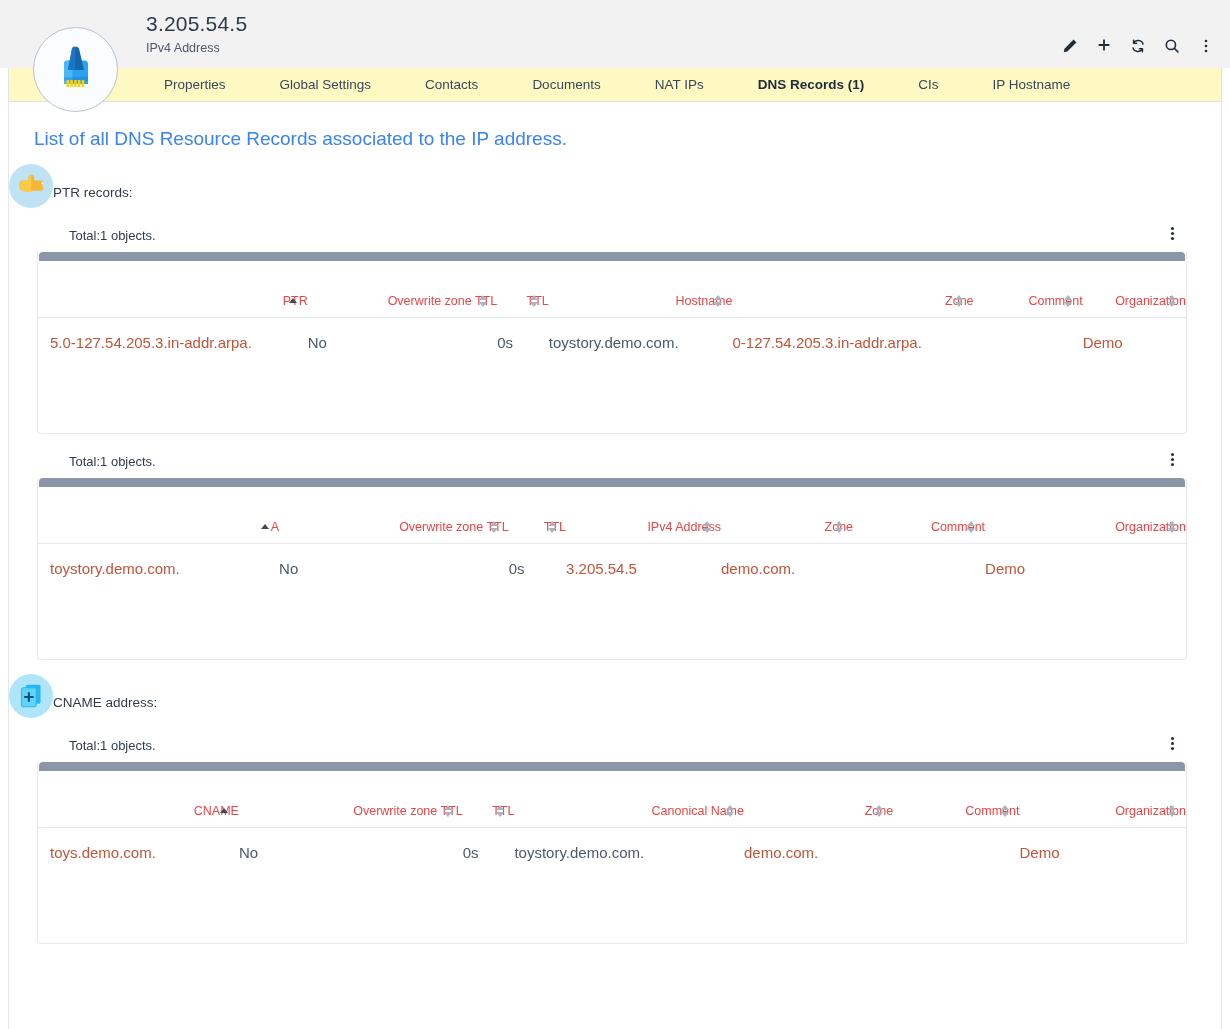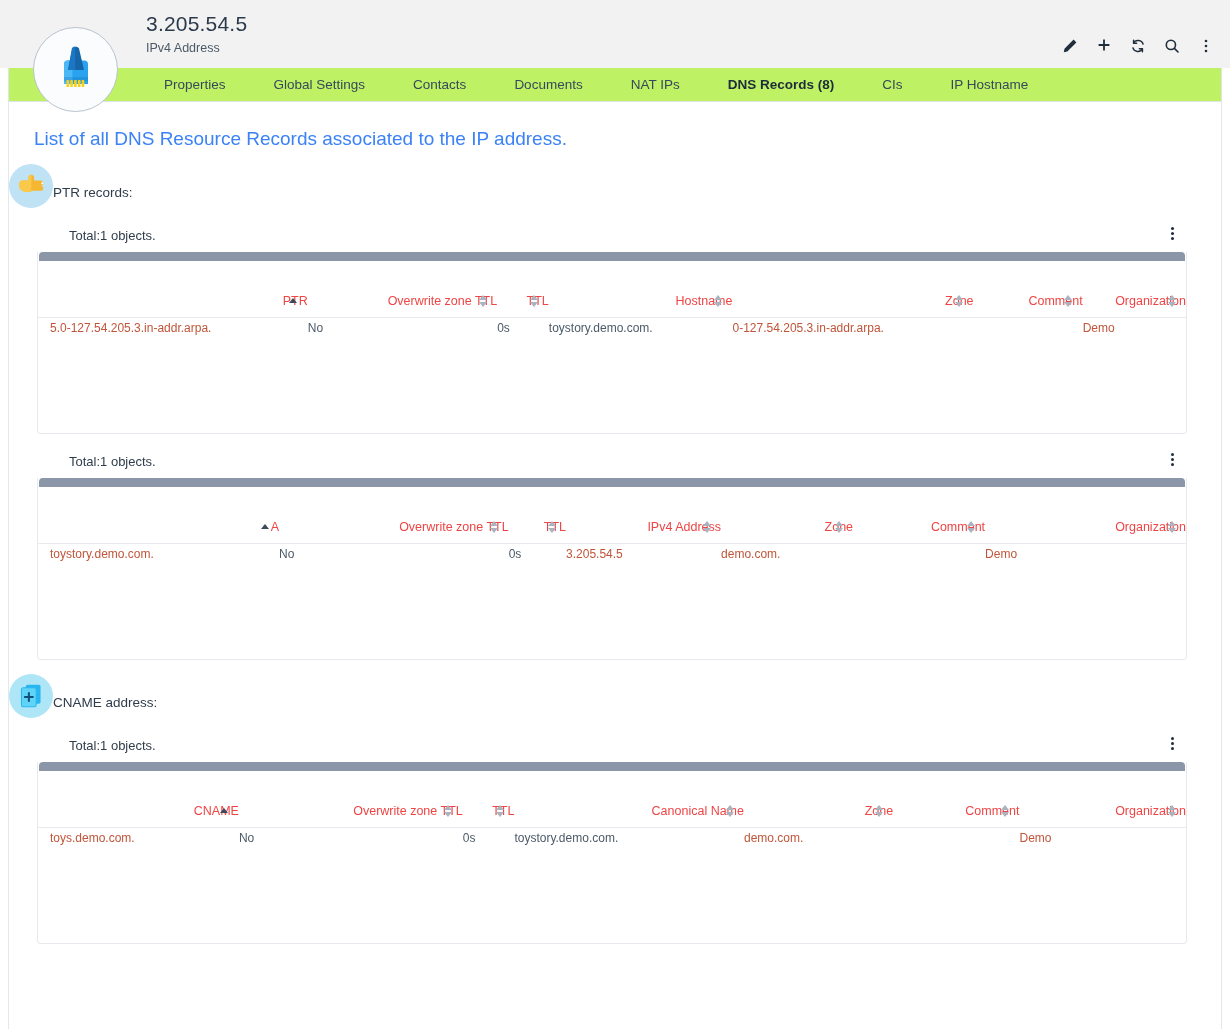--- a/index.html
+++ b/index.html
@@ -75,28 +75,28 @@
     position: absolute;
     left: 8px; right: 8px; top: 0;
     height: 7px;
     background: #8b97a8;
     border-radius: 4px 4px 0 0;
   }
   .tabbar {
     position: relative;
     margin: 0 8px;
     height: 34px;
-    background: #bef264;
+    background: #fef9c3;
     border-left: 1px solid #dfe4ea;
     border-right: 1px solid #dfe4ea;
     border-bottom: 1px solid #dfe4ea;
     display: flex;
     align-items: center;
     padding-left: 134px;
-    gap: 6px;
+    gap: 12px;
   }
   .tab {
     font-size: 13.5px;
     color: #37485c;
     padding: 0 21px;
     white-space: nowrap;
     cursor: pointer;
     line-height: 34px;
   }
   .tab.active { font-weight: bold; color: #1d2b3a; }
@@ -200,23 +200,23 @@
   }
   .sorticon .up, .sorticon .dn {
     width: 0; height: 0;
     border-left: 4px solid transparent;
     border-right: 4px solid transparent;
   }
   .sorticon .up { border-bottom: 5px solid #aab4c0; }
   .sorticon .dn { border-top: 5px solid #aab4c0; }
   .sorticon.asc-active .up { border-bottom-color: #3c4a5a; }
   .tbl tbody td {
-    font-size: 12px;
+    font-size: 15px;
     color: #4b5a68;
-    padding: 3px 0 14px 0;
+    padding: 16px 0 14px 0;
     vertical-align: top;
     height: 58px;
   }
   .tbl tbody td.link { color: #c0553a; }
   .tbl thead th.pad-left, .tbl tbody td.pad-left { padding-left: 12px; }
   .spacer-row td { height: 20px; padding: 0; }
 </style>
 </head>
 <body>
 
@@ -281,21 +281,21 @@
   </div>
 
   <div class="tabwrap">
     <div class="tab-topline"></div>
     <div class="tabbar">
       <div class="tab">Properties</div>
       <div class="tab">Global Settings</div>
       <div class="tab">Contacts</div>
       <div class="tab">Documents</div>
       <div class="tab">NAT IPs</div>
-      <div class="tab active">DNS Records (8)</div>
+      <div class="tab active">DNS Records (1)</div>
       <div class="tab">CIs</div>
       <div class="tab">IP Hostname</div>
     </div>
   </div>
 
   <div class="body">
 
     <div class="intro">List of all DNS Resource Records associated to the IP address.</div>
 
     <div class="section">

